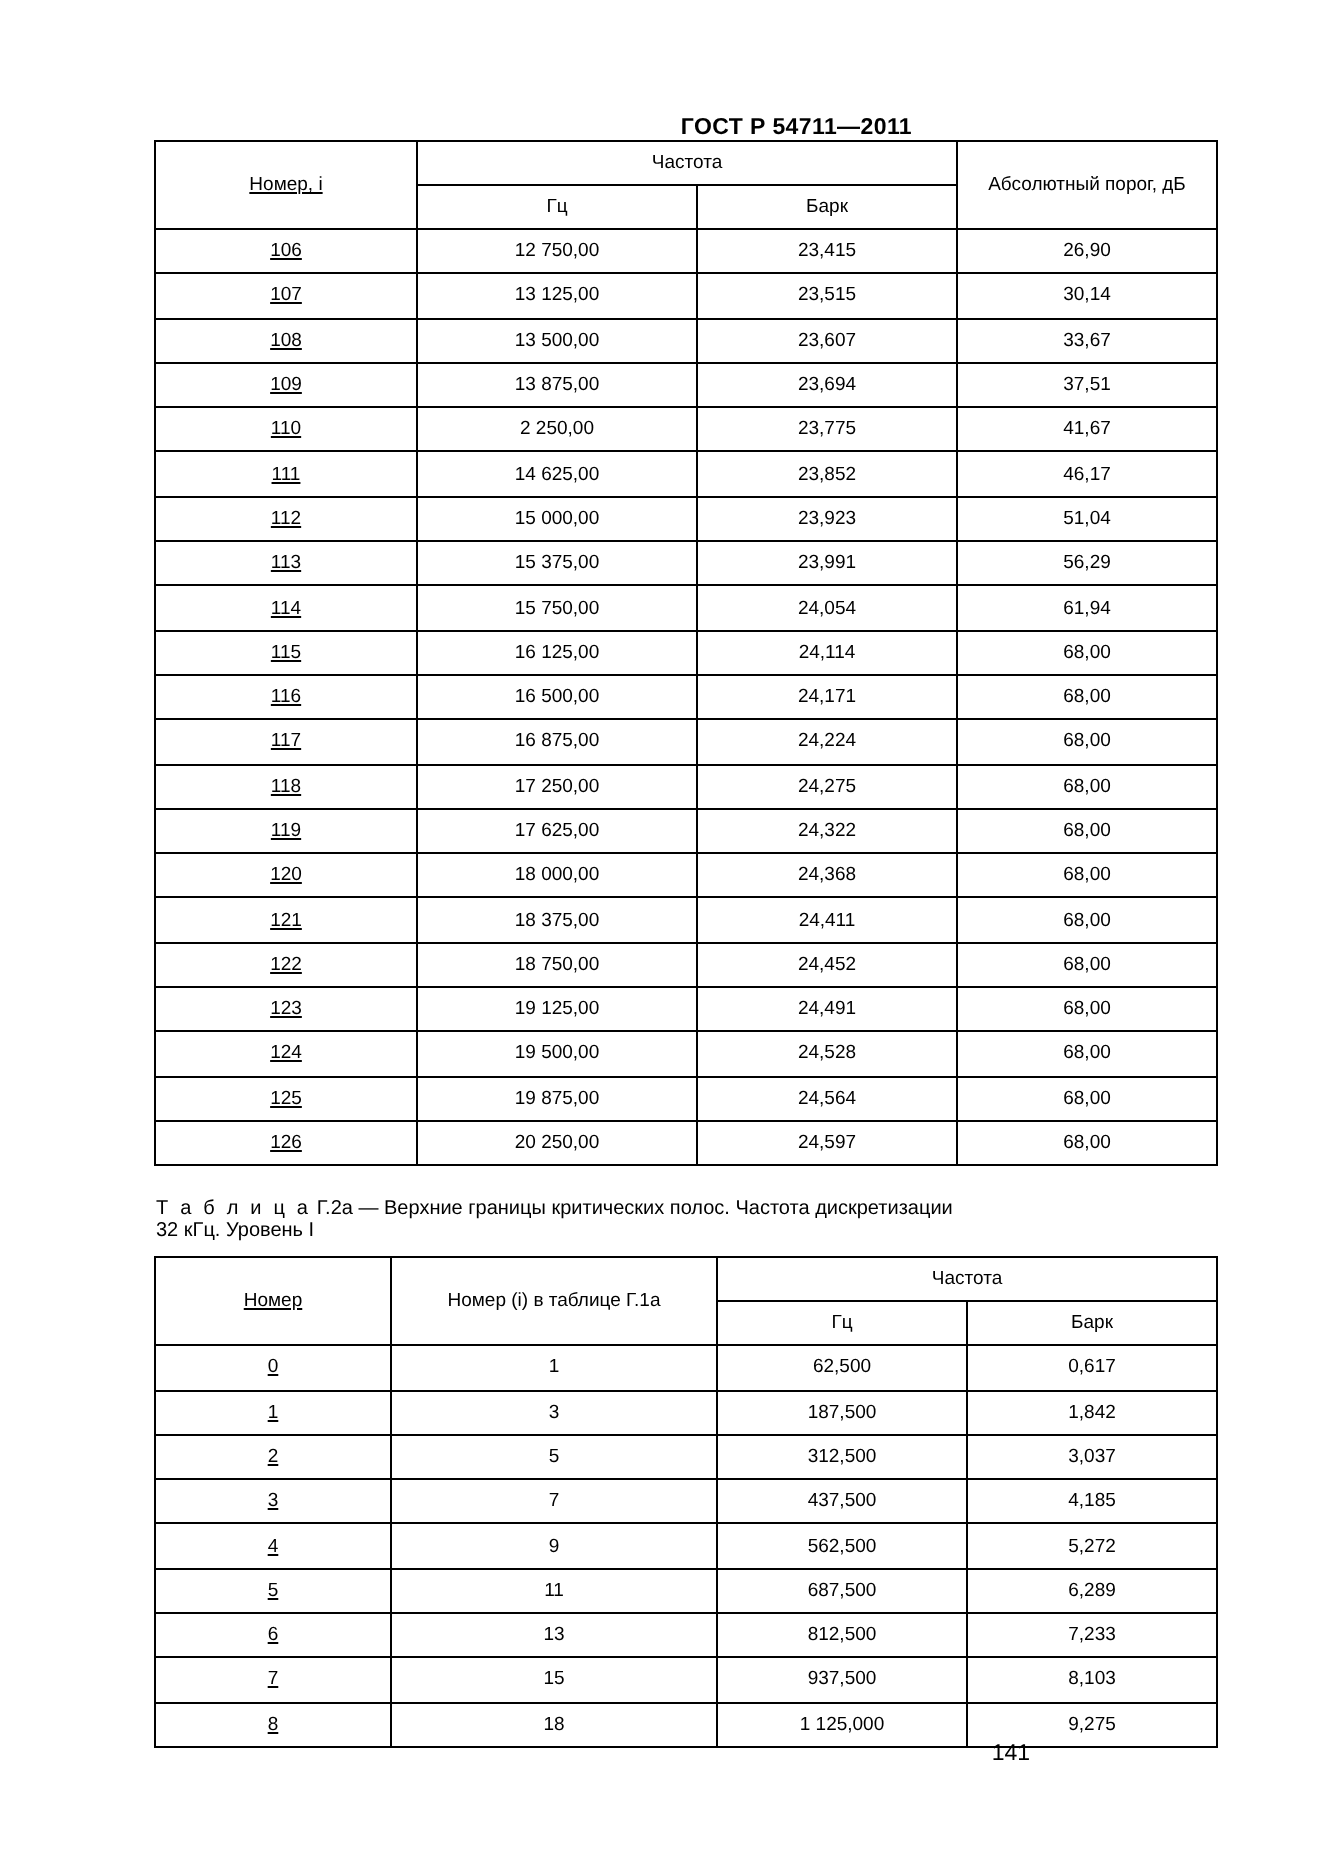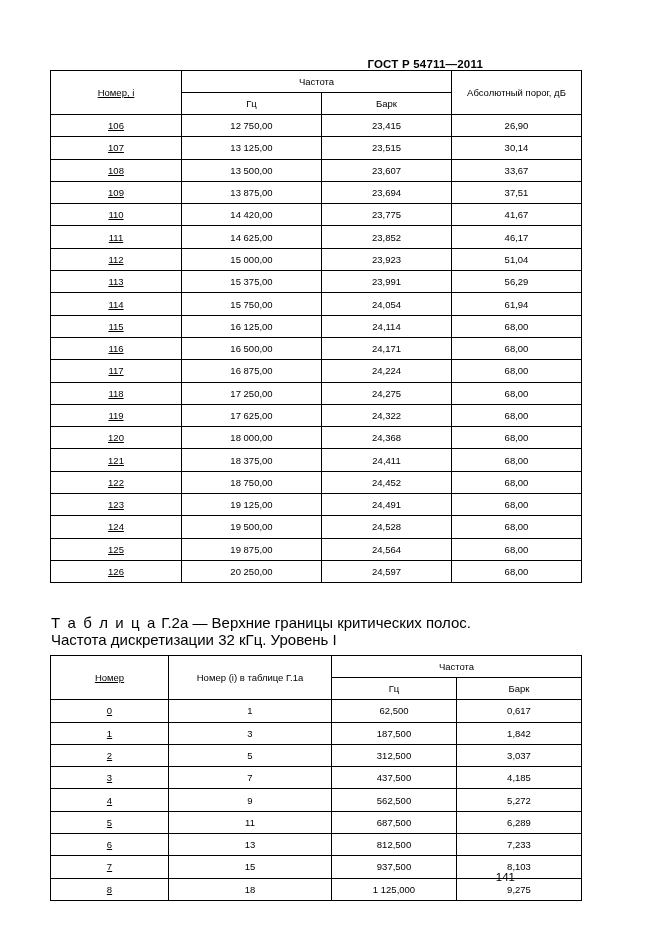--- a/index.html
+++ b/index.html
@@ -13,40 +13,40 @@
     font-family: "Liberation Sans", sans-serif;
     color: #000000;
     position: relative;
     overflow: hidden;
   }
   .page {
     position: relative;
     width: 563px;
     height: 935px;
     box-sizing: border-box;
-    padding: 0 48px;
+    padding: 0 75px;
   }
   .header-std {
     text-align: right;
     font-size: 11.5px;
     font-weight: bold;
     letter-spacing: 0.2px;
     padding-top: 58px;
     padding-right: 32px;
   }
   .caption {
     font-size: 9.5px;
     font-style: italic;
     margin-top: 15px;
     margin-bottom: 5px;
     padding-left: 3px;
   }
   .caption-2 {
-    font-size: 15px;
-    margin-top: 31px;
+    font-size: 10px;
+    margin-top: 16px;
     margin-bottom: 7px;
     padding-left: 3px;
     font-style: normal;
   }
   .caption-2 .sp {
     letter-spacing: 1.6px;
   }
   table.doc {
     border-collapse: collapse;
     width: 531px;
@@ -127,21 +127,21 @@
           <td class="nb-right">33,67</td>
         </tr>
         <tr class="data">
           <td class="nb-left">109</td>
           <td>13 875,00</td>
           <td>23,694</td>
           <td class="nb-right">37,51</td>
         </tr>
         <tr class="data">
           <td class="nb-left">110</td>
-          <td>14 420,00</td>
+          <td>2 250,00</td>
           <td>23,775</td>
           <td class="nb-right">41,67</td>
         </tr>
         <tr class="data">
           <td class="nb-left">111</td>
           <td>14 625,00</td>
           <td>23,852</td>
           <td class="nb-right">46,17</td>
         </tr>
         <tr class="data">

